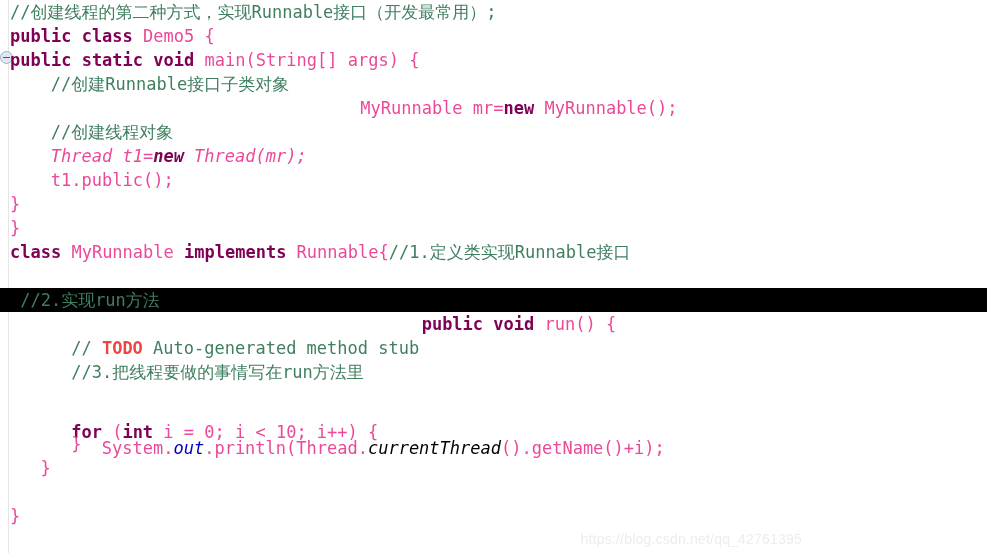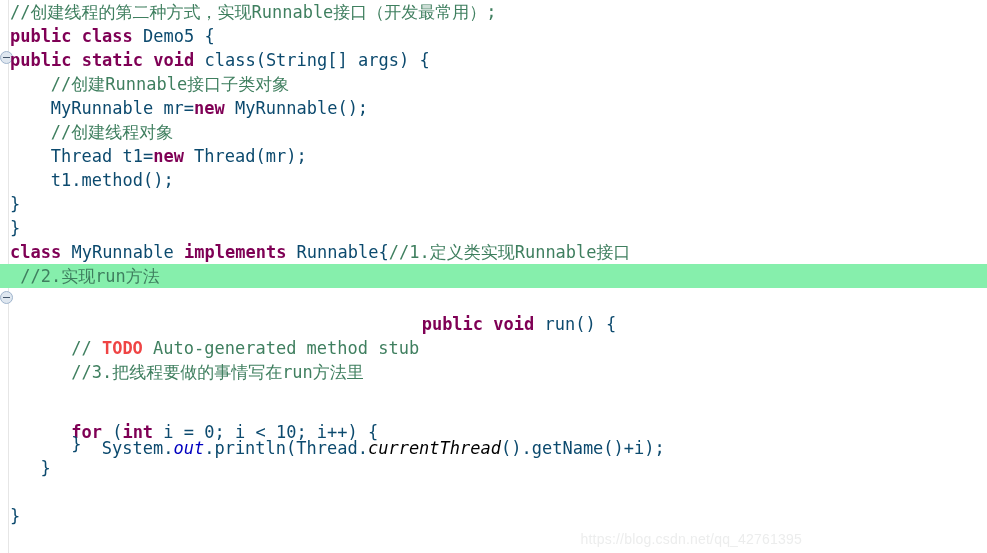--- a/index.html
+++ b/index.html
@@ -67,28 +67,29 @@
     height: 24px;
     line-height: 24px;
     white-space: pre;
     font-size: 17px;
     font-family: "DejaVu Sans Mono", "Liberation Mono", monospace;
     color: #000000;
     padding-left: 10px;
     box-sizing: border-box;
   }
   .line.highlight {
-    background: #86efac;
+    background: #000000;
+    margin-top: 24px;
   }
 
   
   .kw       { color: #7f0055; font-weight: bold; }
   .cmt      { color: #3f7f5f; }
   .todo     { color: #ef4444; font-weight: bold; }
-  .plain    { color: #0c4a6e; }
+  .plain    { color: #ec4899; }
   .field    { color: #0000c0; font-style: italic; }
   .statmeth { color: #000000; font-style: italic; }
   .anno     { color: #646464; }
 
   
   .watermark {
     position: absolute;
     right: 10px;
     bottom: 6px;
     font-family: "Liberation Sans", sans-serif;
@@ -104,26 +105,26 @@
 <div id="editor">
 
   <div class="gutter">
       <div class="fold-marker" style="top: 51px;"></div>
       <div class="fold-marker" style="top: 291px;"></div>
     </div>
 
   <div class="code-area">
       <div class="line" style="top: 0px;"><span style="display: inline-block; width: 0px;"></span><span class="cmt">//创建线程的第二种方式，实现Runnable接口（开发最常用）;</span></div>
       <div class="line" style="top: 24px;"><span style="display: inline-block; width: 0px;"></span><span class="kw">public class</span><span class="plain"> Demo5 {</span></div>
-      <div class="line" style="top: 48px;"><span style="display: inline-block; width: 0px;"></span><span class="kw">public static void</span><span class="plain"> class(String[] args) {</span></div>
+      <div class="line" style="top: 48px;"><span style="display: inline-block; width: 0px;"></span><span class="kw">public static void</span><span class="plain"> main(String[] args) {</span></div>
       <div class="line" style="top: 72px;"><span style="display: inline-block; width: 40.8px;"></span><span class="cmt">//创建Runnable接口子类对象</span></div>
-      <div class="line" style="top: 96px;"><span style="display: inline-block; width: 40.8px;"></span><span class="plain">MyRunnable mr=</span><span class="kw">new</span><span class="plain"> MyRunnable();</span></div>
+      <div class="line" style="top: 96px; text-align: center;"><span style="display: inline-block; width: 40.8px;"></span><span class="plain">MyRunnable mr=</span><span class="kw">new</span><span class="plain"> MyRunnable();</span></div>
       <div class="line" style="top: 120px;"><span style="display: inline-block; width: 40.8px;"></span><span class="cmt">//创建线程对象</span></div>
-      <div class="line" style="top: 144px;"><span style="display: inline-block; width: 40.8px;"></span><span class="plain">Thread t1=</span><span class="kw">new</span><span class="plain"> Thread(mr);</span></div>
-      <div class="line" style="top: 168px;"><span style="display: inline-block; width: 40.8px;"></span><span class="plain">t1.method();</span></div>
+      <div class="line" style="top: 144px; font-style: italic;"><span style="display: inline-block; width: 40.8px;"></span><span class="plain">Thread t1=</span><span class="kw">new</span><span class="plain"> Thread(mr);</span></div>
+      <div class="line" style="top: 168px;"><span style="display: inline-block; width: 40.8px;"></span><span class="plain">t1.public();</span></div>
       <div class="line" style="top: 192px;"><span style="display: inline-block; width: 0px;"></span><span class="plain">}</span></div>
       <div class="line" style="top: 216px;"><span style="display: inline-block; width: 0px;"></span><span class="plain">}</span></div>
       <div class="line" style="top: 240px;"><span style="display: inline-block; width: 0px;"></span><span class="kw">class</span><span class="plain"> MyRunnable </span><span class="kw">implements</span><span class="plain"> Runnable{</span><span class="cmt">//1.定义类实现Runnable接口</span></div>
       <div class="line highlight" style="top: 264px;"><span style="display: inline-block; width: 10.2px;"></span><span class="cmt">//2.实现run方法</span></div>
       <div class="line" style="top: 312px; text-align: center;"><span style="display: inline-block; width: 40.8px;"></span><span class="kw">public void</span><span class="plain"> run() {</span></div>
       <div class="line" style="top: 336px;"><span style="display: inline-block; width: 61.2px;"></span><span class="cmt">// </span><span class="todo">TODO</span><span class="cmt"> Auto-generated method stub</span></div>
       <div class="line" style="top: 360px;"><span style="display: inline-block; width: 61.2px;"></span><span class="cmt">//3.把线程要做的事情写在run方法里</span></div>
       <div class="line" style="top: 384px; margin-top: 36px;"><span style="display: inline-block; width: 61.2px;"></span><span class="kw">for</span><span class="plain"> (</span><span class="kw">int</span><span class="plain"> i = 0; i &lt; 10; i++) {</span></div>
       <div class="line" style="top: 408px; margin-top: 28px;"><span style="display: inline-block; width: 91.8px;"></span><span class="plain">System.</span><span class="field">out</span><span class="plain">.println(Thread.</span><span class="statmeth">currentThread</span><span class="plain">().getName()+i);</span></div>
       <div class="line" style="top: 432px;"><span style="display: inline-block; width: 61.2px;"></span><span class="plain">}</span></div>

